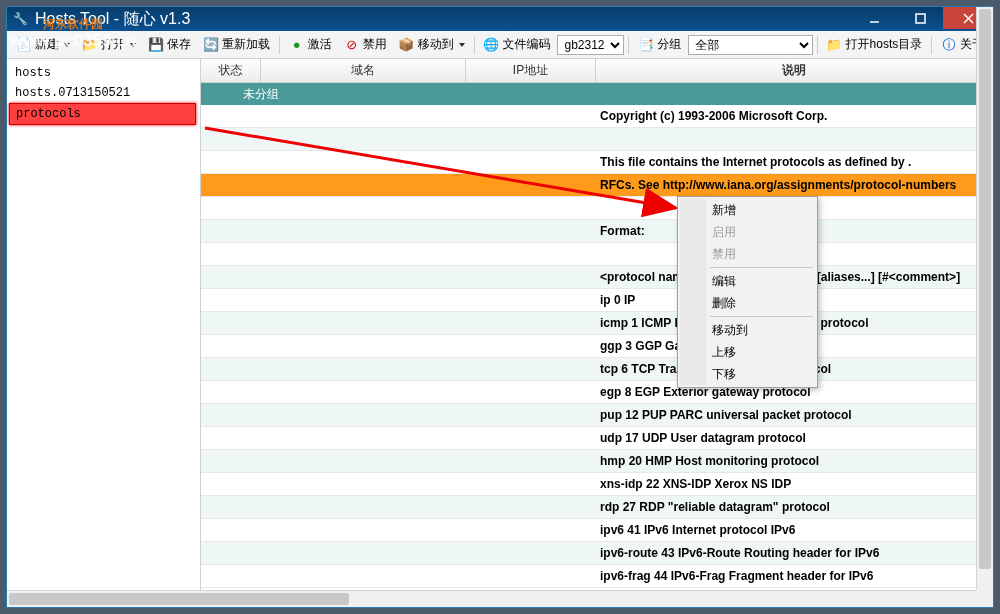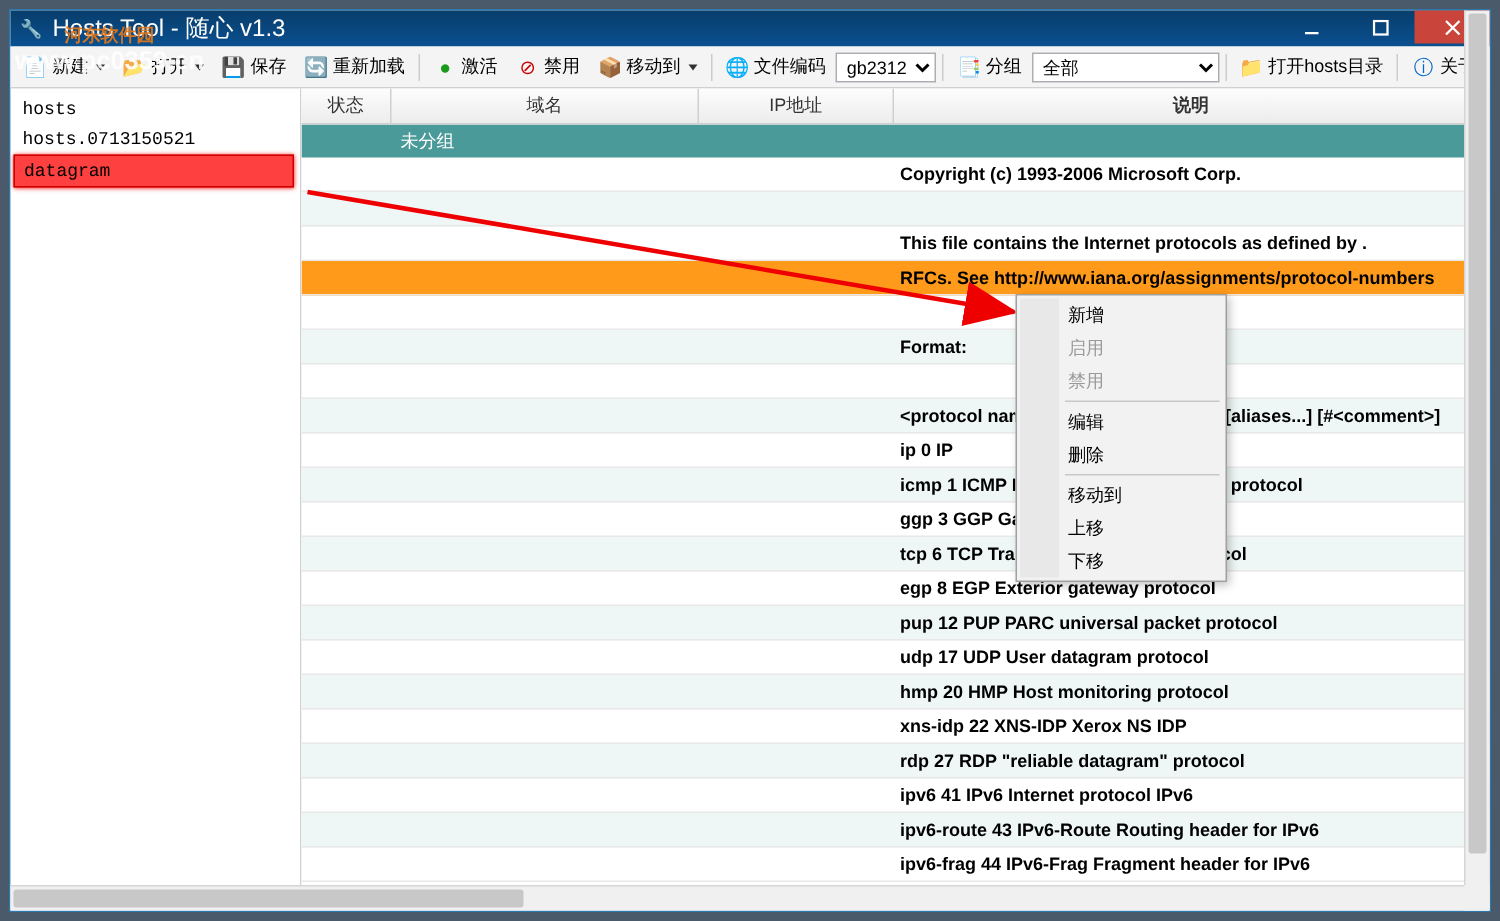--- a/index.html
+++ b/index.html
@@ -33,21 +33,21 @@
 
 .content { flex: 1; display: flex; flex-direction: column; background: #fff; position: relative; }
 .grid-header { display: flex; height: 24px; background: linear-gradient(#fdfdfd,#ececec); border-bottom: 1px solid #d0d0d0; }
 .grid-header > div { border-right: 1px solid #d0d0d0; display: flex; align-items: center; justify-content: center; color: #333; }
 .col-status { width: 60px; }
 .col-domain { width: 205px; }
 .col-ip { width: 130px; }
 .col-desc { flex: 1; font-weight: bold; }
 
 .grid-body { flex: 1; overflow: hidden; font-family: "Courier New", SimSun, monospace; font-size: 12px; }
-.group-row { background: #4a9a99; color: #fff; height: 22px; display: flex; align-items: center; padding-left: 66px; }
+.group-row { background: #4a9a99; color: #fff; height: 22px; display: flex; align-items: center; padding-left: 42px; }
 .data-row { height: 23px; display: flex; align-items: center; border-bottom: 1px solid #e8e8e8; }
 .data-row.alt { background: #eef6f6; }
 .data-row.highlight { background: #ff9a1a; color: #000; }
 .data-row > div { padding: 0 4px; overflow: hidden; white-space: nowrap; }
 
 .context-menu { position: absolute; top: 196px; left: 677px; width: 141px; background: #f2f2f2; border: 1px solid #a0a0a0; box-shadow: 2px 2px 6px rgba(0,0,0,0.25); padding: 2px; z-index: 50; }
 .cm-gutter { position:absolute; left:2px; top:2px; bottom:2px; width:26px; background:#e8e8e8;}
 .cm-item { height: 22px; display: flex; align-items: center; padding-left: 32px; cursor: pointer; position:relative;}
 .cm-item.disabled { color: #9a9a9a; cursor: default; }
 .cm-sep { height: 1px; background: #c8c8c8; margin: 2px 2px 2px 30px; }
@@ -149,21 +149,21 @@
     <div class="tb-item">
         <span class="tb-icon" style="color:#06c">ⓘ</span>
         <span>关于</span>
       </div>
   </div>
 
   <div class="main">
     <div class="sidebar" id="sidebar">
         <div class="side-item">hosts</div>
         <div class="side-item">hosts.0713150521</div>
-        <div class="side-item selected">datagram</div>
+        <div class="side-item selected">protocols</div>
       </div>
 
     <div class="content">
       <div class="grid-header">
         <div class="col-status">状态</div>
         <div class="col-domain">域名</div>
         <div class="col-ip">IP地址</div>
         <div class="col-desc">说明</div>
       </div>
       <div class="grid-body" id="grid-body">

